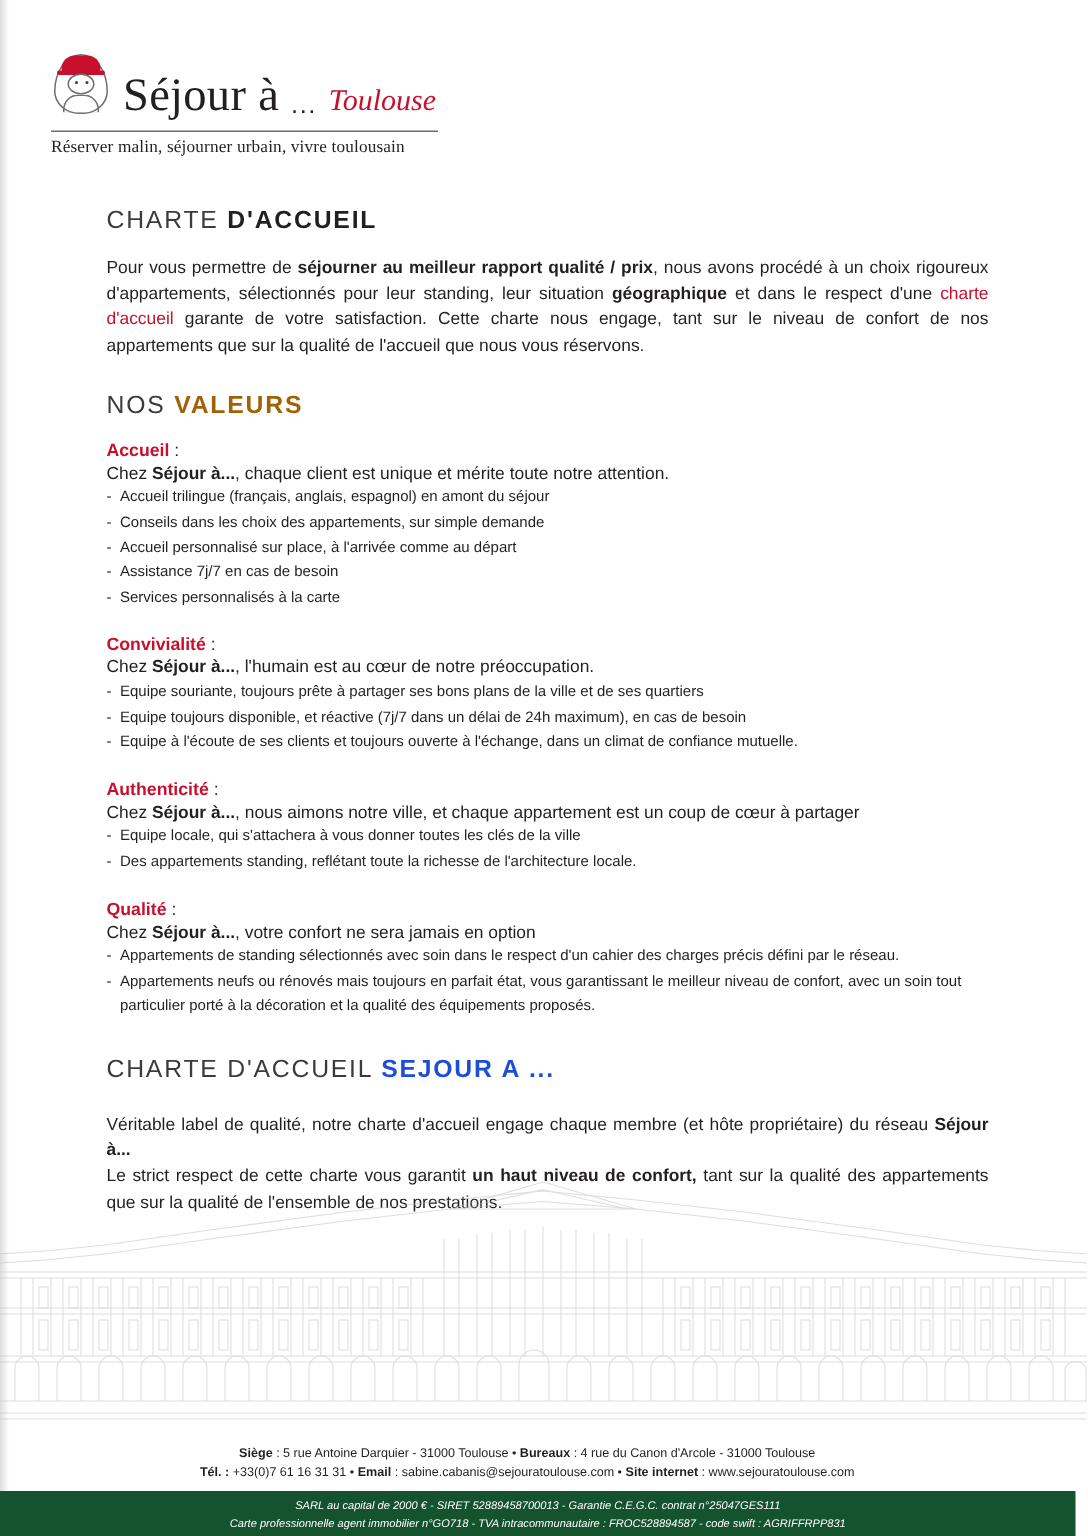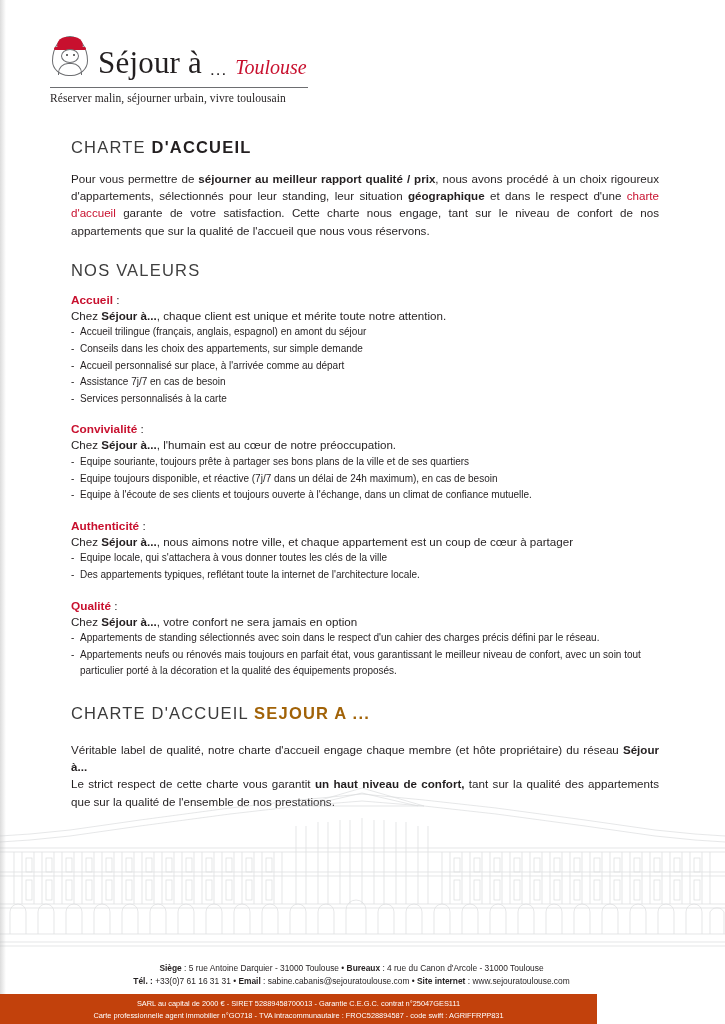--- a/index.html
+++ b/index.html
@@ -13,21 +13,21 @@
     position: relative;
     width: 725px;
     height: 1024px;
     background: #ffffff;
     overflow: hidden;
   }
 
   
   .logo-block {
     position: absolute;
-    left: 50px;
+    left: 34px;
     top: 32px;
     width: 420px;
   }
   .logo-row {
     display: flex;
     align-items: flex-end;
     gap: 8px;
   }
   .logo-mark {
     width: 40px;
@@ -157,21 +157,21 @@
   p.body b { font-weight: 700; }
   .red { color: #c8102e; }
 
   h2.section-title {
     font-size: 16.5px;
     font-weight: 400;
     color: #3b3b3b;
     letter-spacing: 1.2px;
     margin: 22px 0 13px 0;
   }
-  h2.section-title b { font-weight: 400; color: #404040; }
+  h2.section-title b { font-weight: 700; color: #a16207; }
 
   .value-block { margin-bottom: 15px; margin-top: 12px; }
   .value-head {
     font-size: 11.8px;
     color: #c8102e;
     font-weight: 700;
     margin-bottom: 1px;
   }
   .value-head .colon { color: #231f20; font-weight: 400; }
   .value-intro {
@@ -194,21 +194,21 @@
     top: 0;
   }
 
   h3.section-title {
     font-size: 16.5px;
     font-weight: 400;
     color: #3b3b3b;
     letter-spacing: 1.2px;
     margin: 24px 0 18px 0;
   }
-  h3.section-title b { font-weight: 700; color: #a16207; }
+  h3.section-title b { font-weight: 700; color: #1d4ed8; }
 
   p.closing {
     font-size: 11.6px;
     line-height: 17.2px;
     text-align: justify;
   }
   p.closing b { font-weight: 700; }
 
   
   .illustration {
@@ -229,28 +229,29 @@
     text-align: center;
     font-size: 8.4px;
     line-height: 13px;
     color: #231f20;
   }
   .footer-contact b { font-weight: 700; }
   .footer-bar {
     position: absolute;
     left: 0;
     bottom: 0;
-    width: 597px;
+    width: 717px;
     height: 30px;
-    background: #c2410c;
+    background: #14532d;
     color: #ffffff;
     text-align: center;
     font-size: 7.4px;
     line-height: 11.5px;
     padding-top: 4px;
+    font-style: italic;
   }
   .edge-left {
     position: absolute;
     left: 0; top: 0; width: 6px; height: 1024px;
     background: linear-gradient(to right,#dcdcdc,#ffffff);
   }
 </style>
 </head>
 <body>
 
@@ -308,21 +309,21 @@
         <li>Equipe toujours disponible, et réactive (7j/7 dans un délai de 24h maximum), en cas de besoin</li>
         <li>Equipe à l'écoute de ses clients et toujours ouverte à l'échange, dans un climat de confiance mutuelle.</li>
       </ul>
     </div>
 
     <div class="value-block">
       <div class="value-head"><span>Authenticité</span><span class="colon"> :</span></div>
       <div class="value-intro"><span>Chez </span><b>Séjour à...</b><span>, nous aimons notre ville, et chaque appartement est un coup de cœur à partager</span></div>
       <ul class="value-list">
         <li>Equipe locale, qui s'attachera à vous donner toutes les clés de la ville</li>
-        <li>Des appartements typiques, reflétant toute la internet de l'architecture locale.</li>
+        <li>Des appartements standing, reflétant toute la richesse de l'architecture locale.</li>
       </ul>
     </div>
 
     <div class="value-block">
       <div class="value-head"><span>Qualité</span><span class="colon"> :</span></div>
       <div class="value-intro"><span>Chez </span><b>Séjour à...</b><span>, votre confort ne sera jamais en option</span></div>
       <ul class="value-list">
         <li>Appartements de standing sélectionnés avec soin dans le respect d'un cahier des charges précis défini par le réseau.</li>
         <li>Appartements neufs ou rénovés mais toujours en parfait état, vous garantissant le meilleur niveau de confort, avec un soin tout particulier porté à la décoration et la qualité des équipements proposés.</li>
       </ul>

